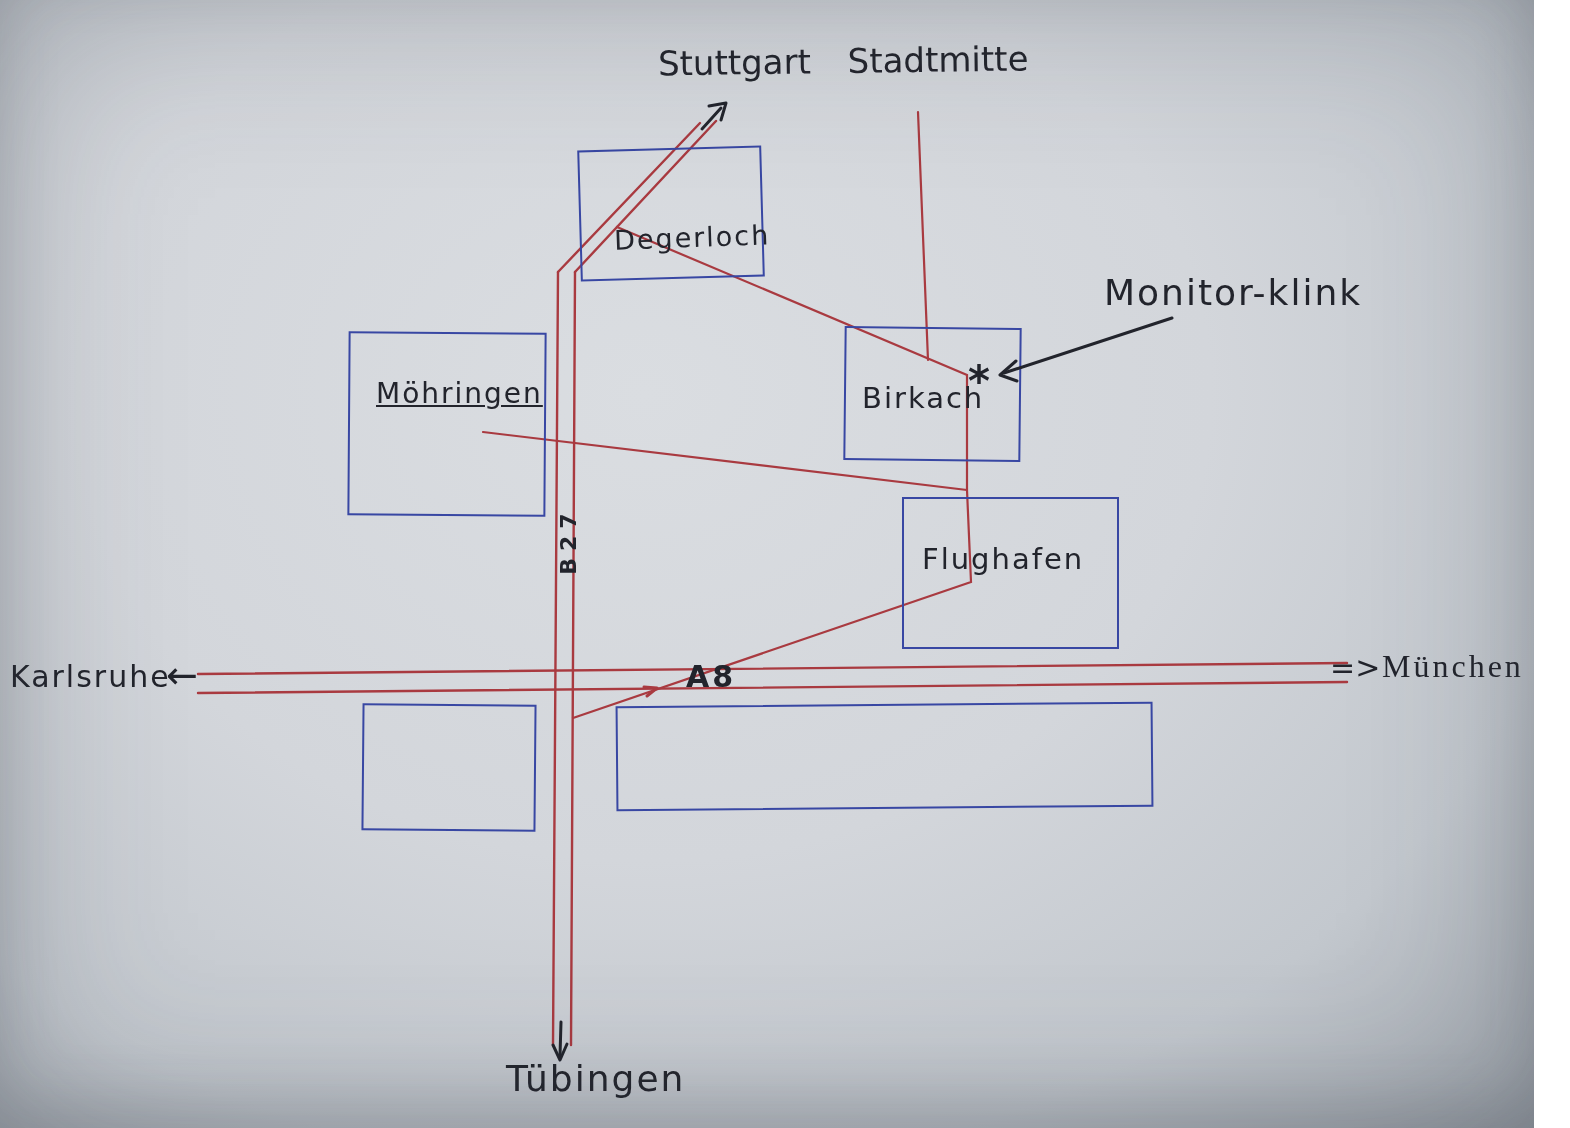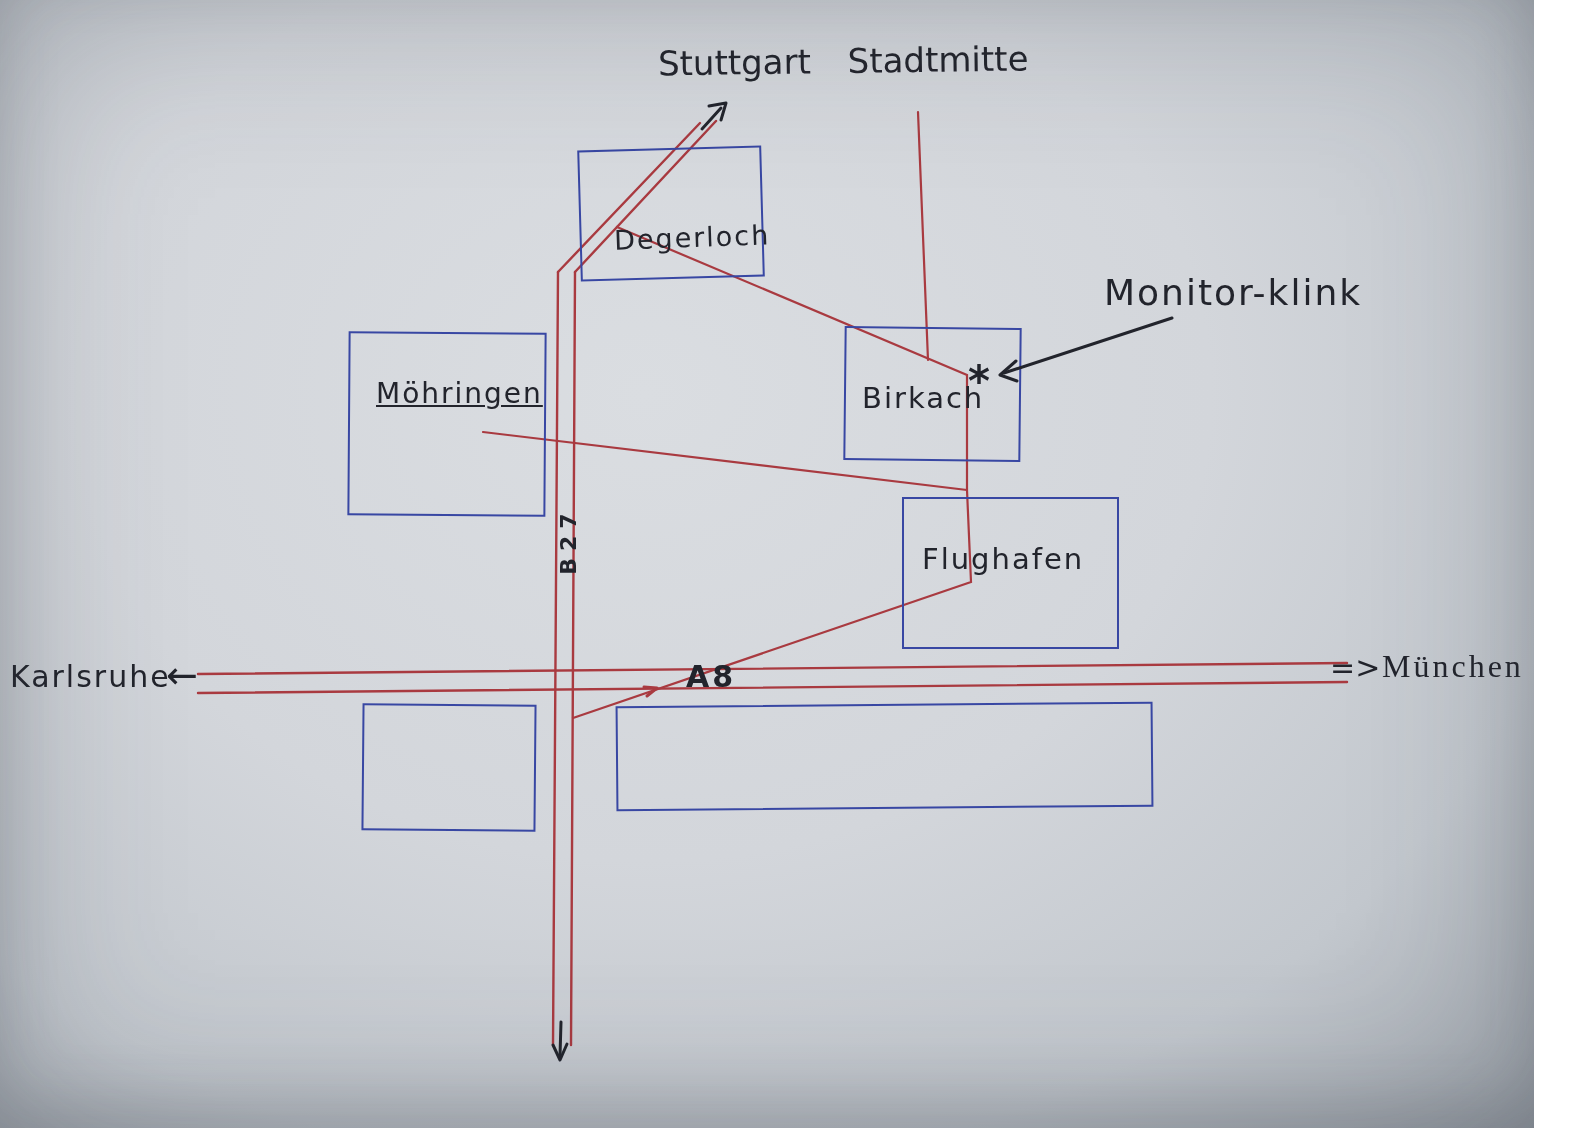--- a/index.html
+++ b/index.html
@@ -72,20 +72,21 @@
   </svg>
 
   <div class="lbl big" style="left:658px;top:42px;word-spacing:26px;transform:rotate(-0.8deg);">Stuttgart Stadtmitte</div>
 
   <div class="lbl" style="left:10px;top:660px;font-size:30px;letter-spacing:2px;">Karlsruhe</div>
   <div class="lbl" style="left:166px;top:654px;font-size:38px;">←</div>
 
   <div class="lbl" style="left:1330px;top:651px;font-size:30px;">=&gt;</div>
   <div class="lbl" style="left:1382px;top:648px;font-size:32px;letter-spacing:3px;font-family:Liberation Serif, serif;">München</div>
 
+  <div class="lbl" style="left:506px;top:1058px;font-size:36px;letter-spacing:2px;">Tübingen</div>
 
   <div class="lbl" style="left:686px;top:660px;font-size:30px;font-weight:bold;letter-spacing:3px;">A8</div>
   <div class="lbl" style="left:534px;top:528px;font-size:22px;font-weight:bold;">
     <span class="vert" style="letter-spacing:7px;">B27</span>
   </div>
 
   <div class="lbl" style="left:614px;top:222px;font-size:27px;letter-spacing:2px;transform:rotate(-2deg);">Degerloch</div>
   <div class="lbl" style="left:376px;top:378px;font-size:28px;letter-spacing:2px;text-decoration:underline;">Möhringen</div>
   <div class="lbl" style="left:862px;top:382px;font-size:29px;letter-spacing:2px;">Birkach</div>
   <div class="lbl" style="left:922px;top:543px;font-size:29px;letter-spacing:2px;">Flughafen</div>

